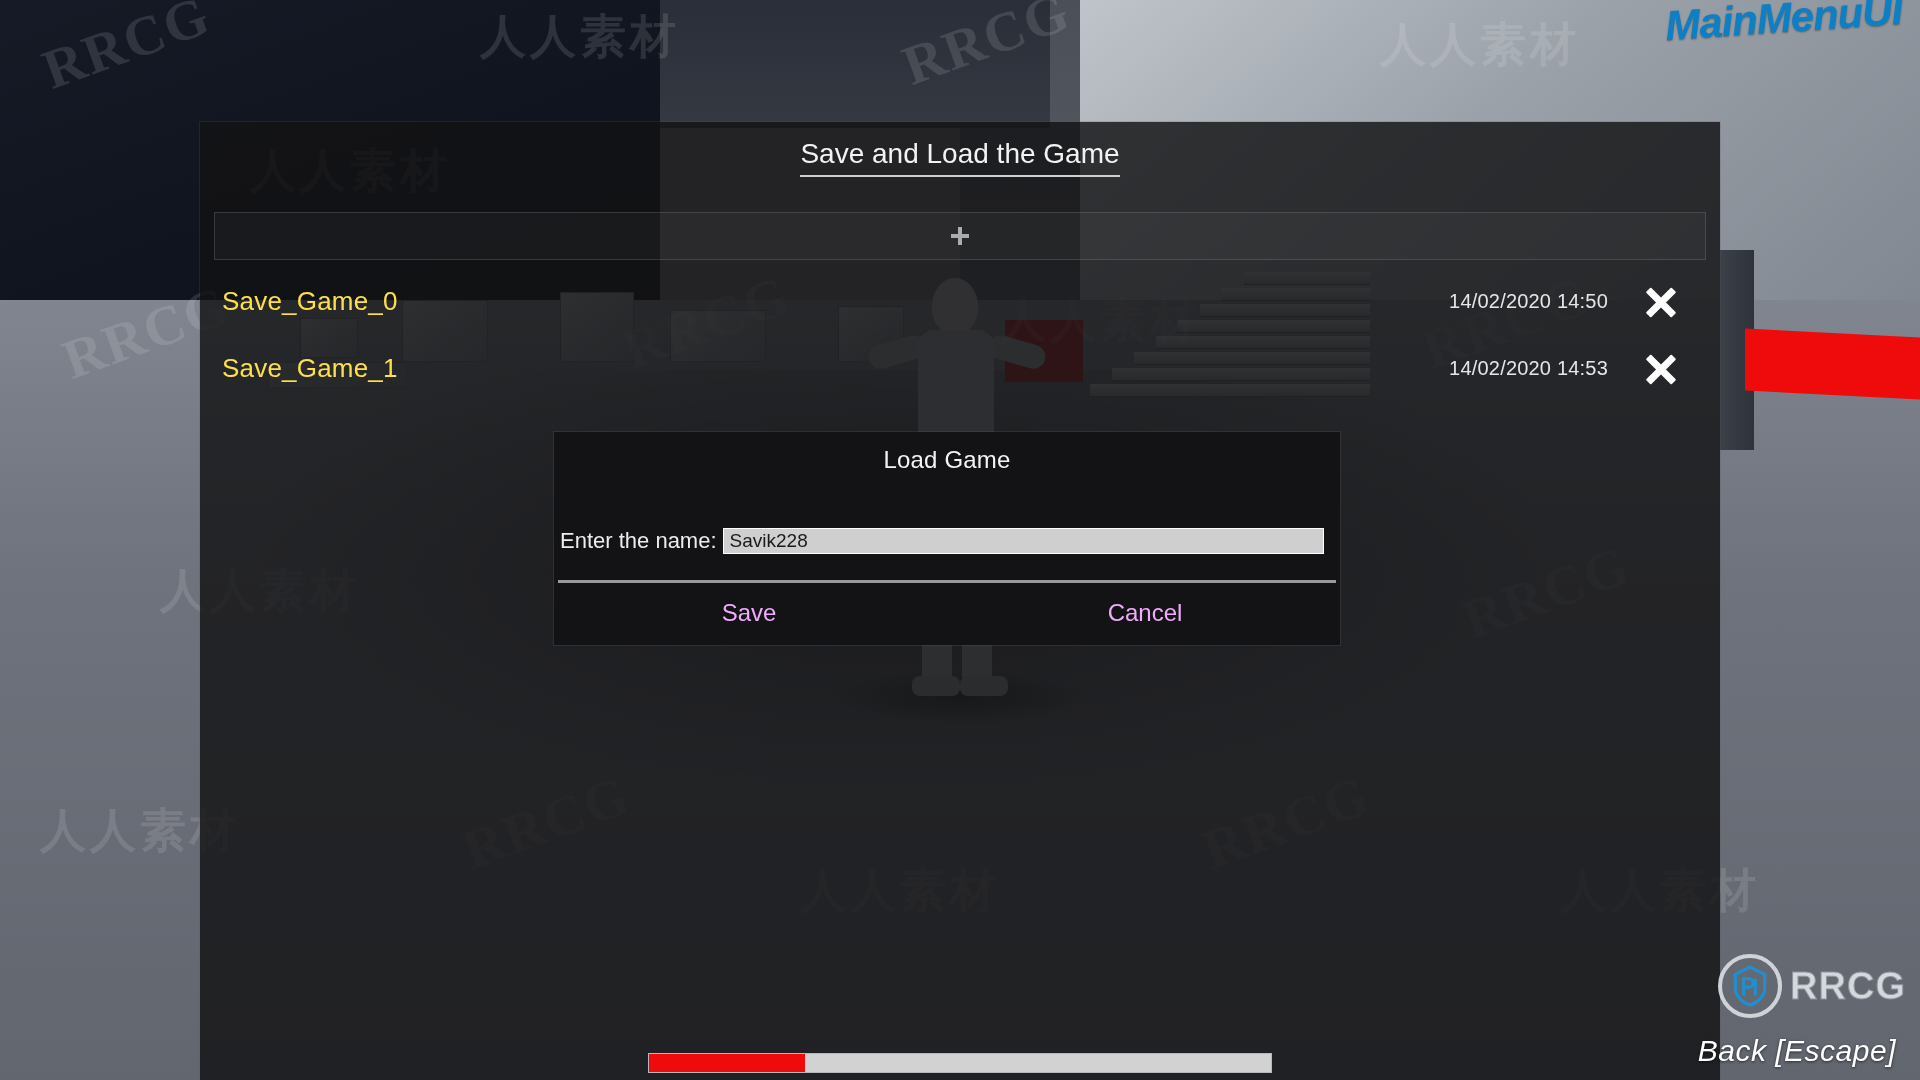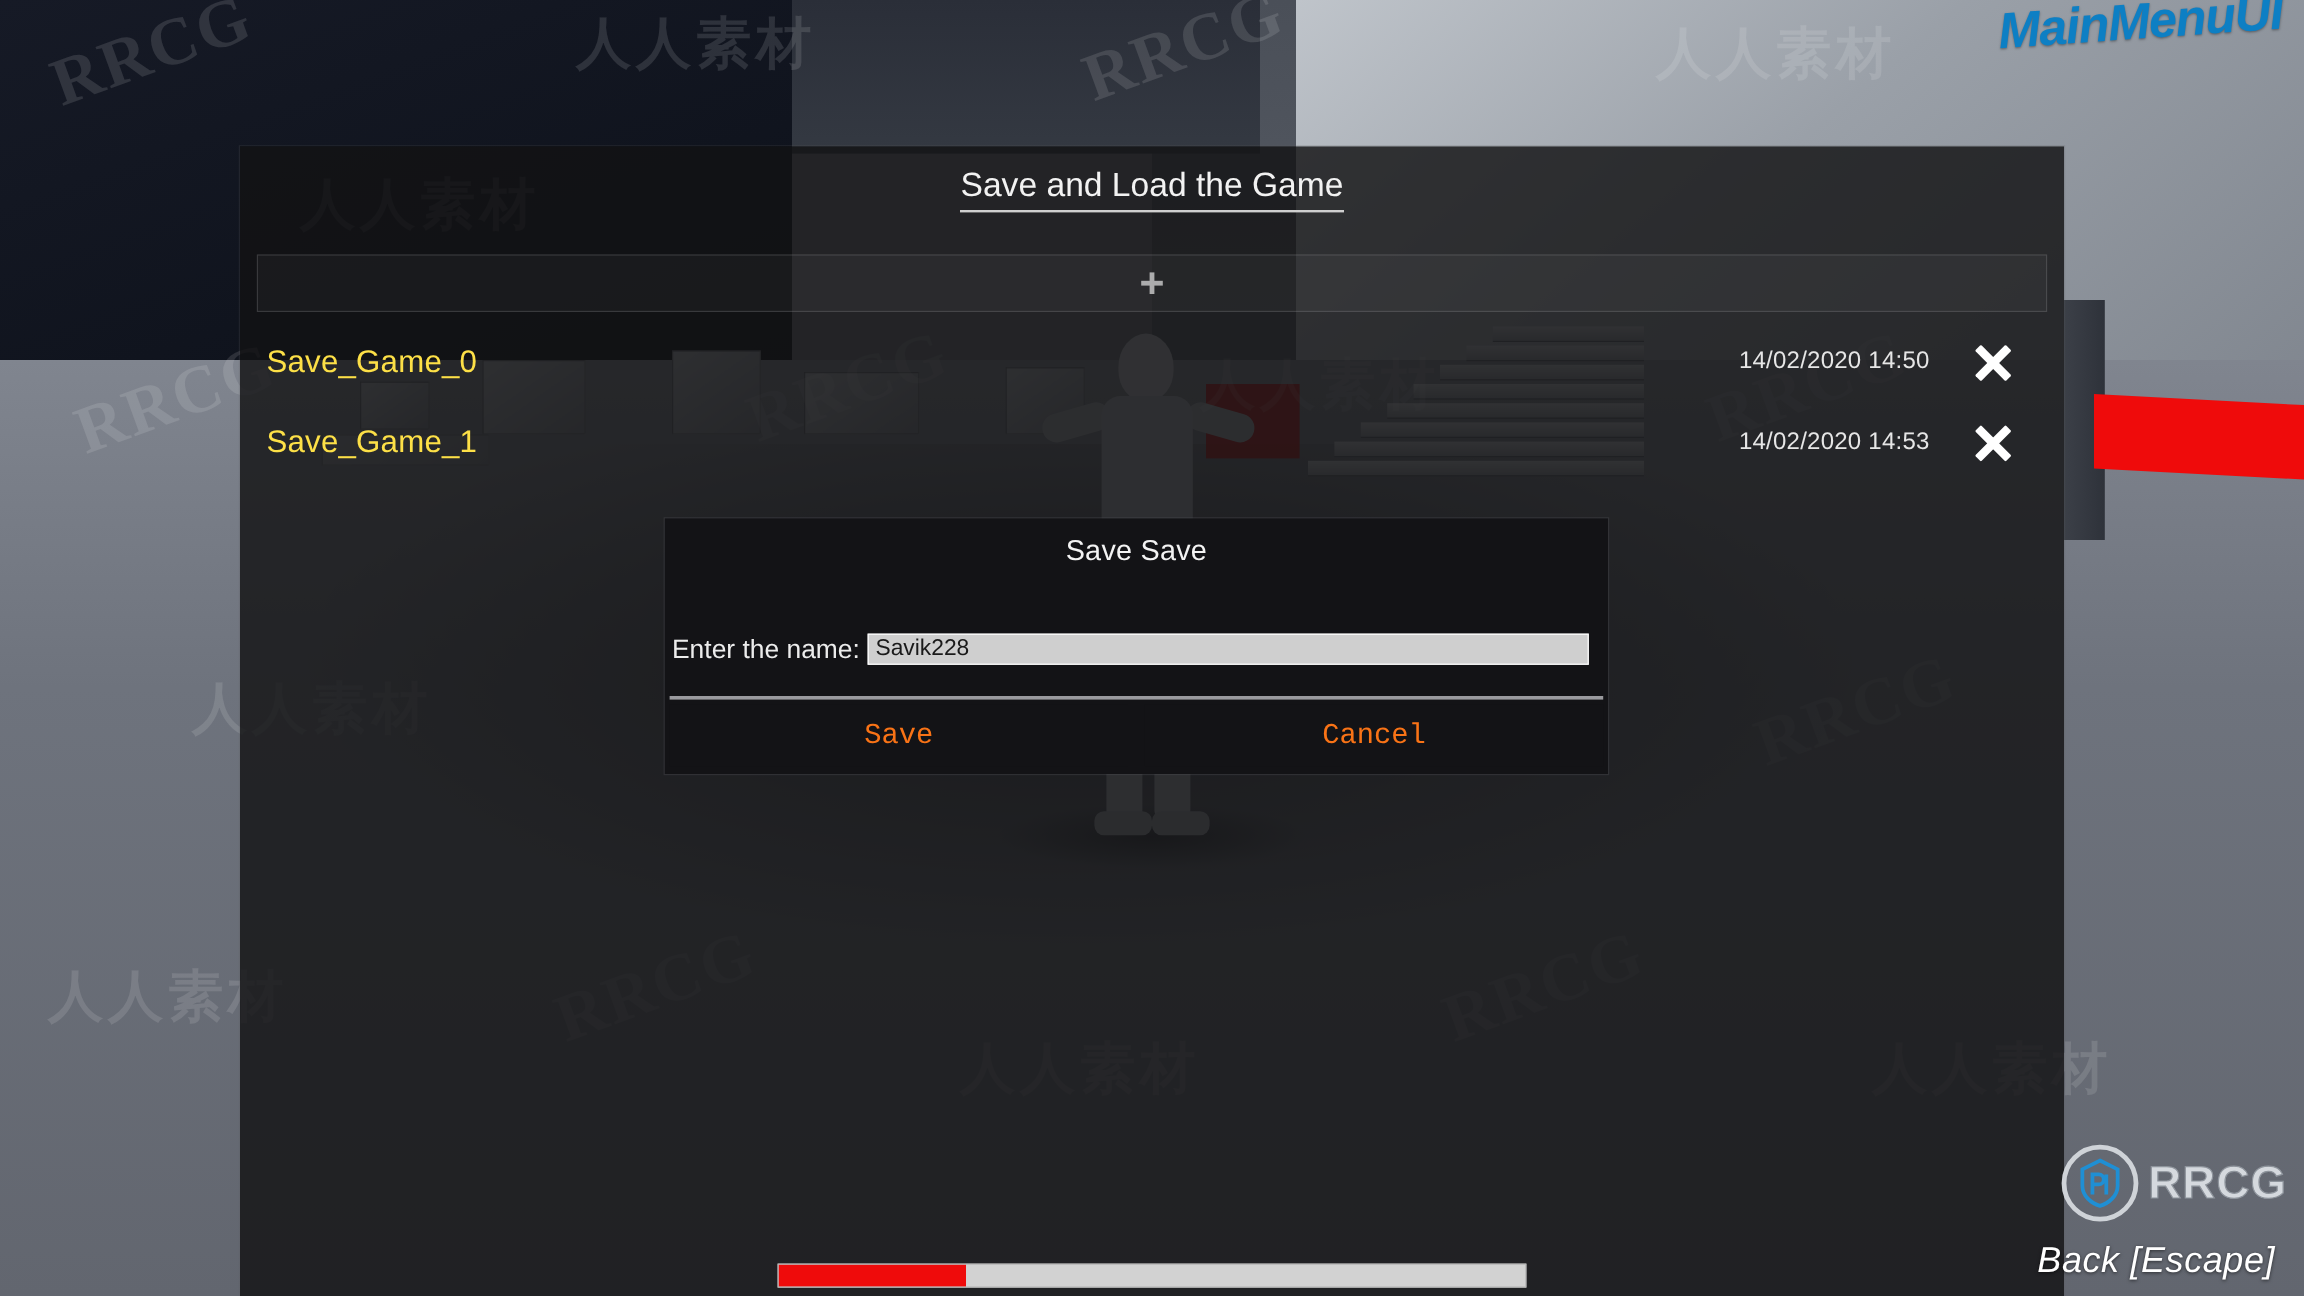--- a/index.html
+++ b/index.html
@@ -175,22 +175,22 @@
   #modal-divider {
     position:absolute; left:4px; top:148px; width:778px; height:3px;
     background:#9a9a9e;
   }
   #modal-buttons {
     position:absolute; left:4px; top:155px; width:778px; height:52px;
     display:flex; gap:14px;
   }
   .modal-btn {
     flex:1; background:#131316; border:none; outline:none; cursor:pointer;
-    font-family:Liberation Mono, monospace;
-    font-size:24px; color:#f97316;
+    font-family:Liberation Sans, sans-serif;
+    font-size:24px; color:#f0abfc;
     display:flex; align-items:center; justify-content:center;
   }
 
   
   #health-bar {
     position:absolute; left:648px; top:1053px; width:624px; height:20px;
     background:#d2d2d2; border:1px solid #b8b8b8;
   }
   #health-fill { height:100%; background:#ef0b0b; }
   #back-hint {
@@ -322,21 +322,21 @@
     <div class="save-row">
       <span class="save-name">Save_Game_1</span>
       <span class="save-date">14/02/2020 14:53</span>
       <span class="del-btn"></span>
     </div>
 
   </div>
 </div>
 
 <div id="modal">
-  <div id="modal-title">Save Save</div>
+  <div id="modal-title">Load Game</div>
 
   <div id="modal-field-row">
     <span id="modal-label">Enter the name:</span>
     <input id="name-input" type="text" value="Savik228" style="">
   </div>
 
   <div id="modal-divider"></div>
 
   <div id="modal-buttons">
     <button class="modal-btn">Save</button>

